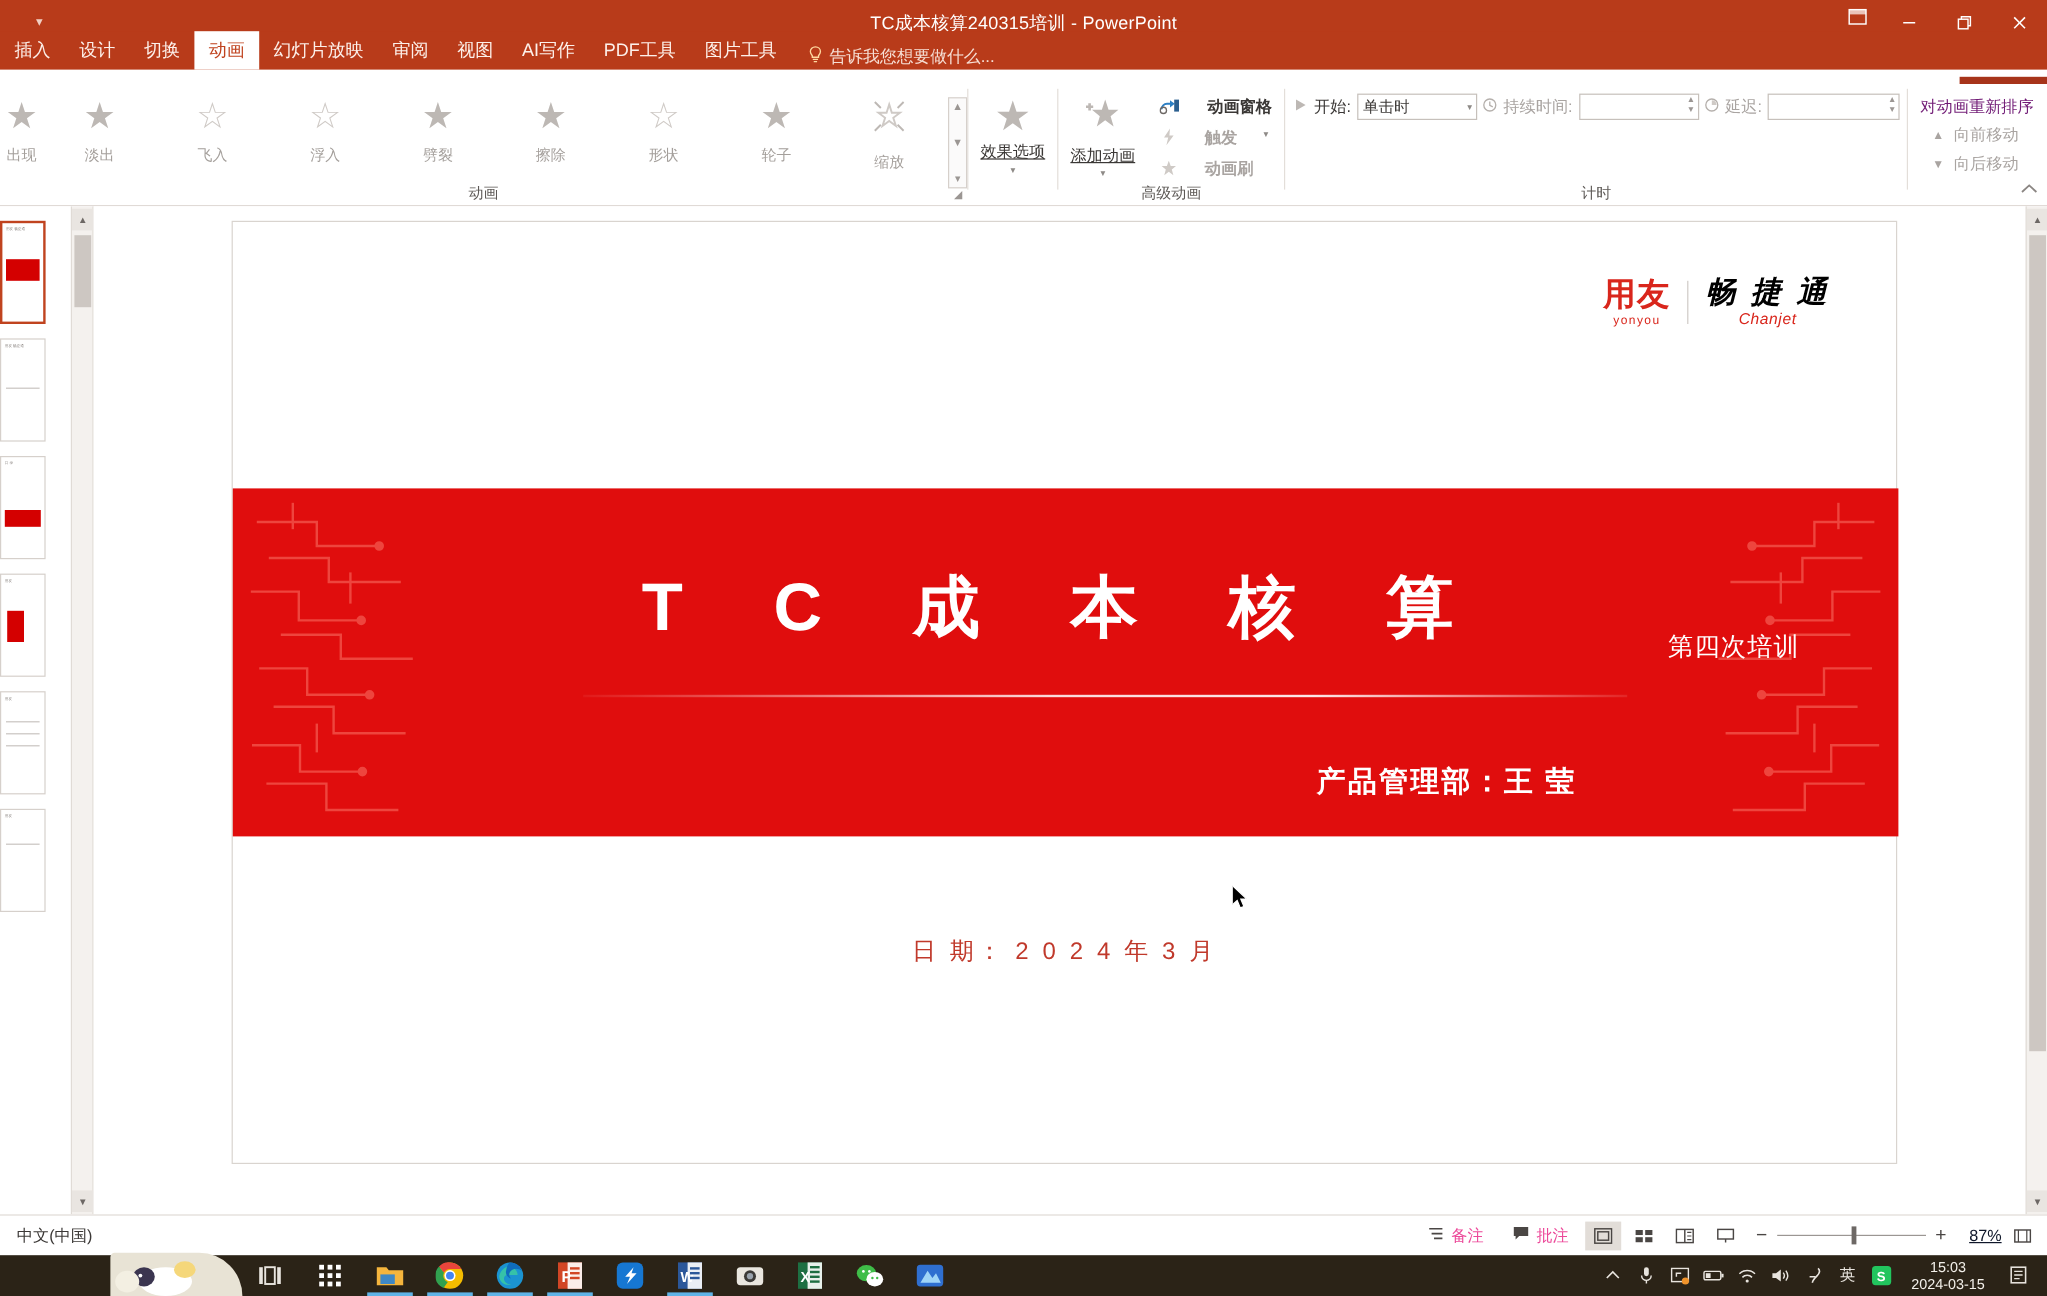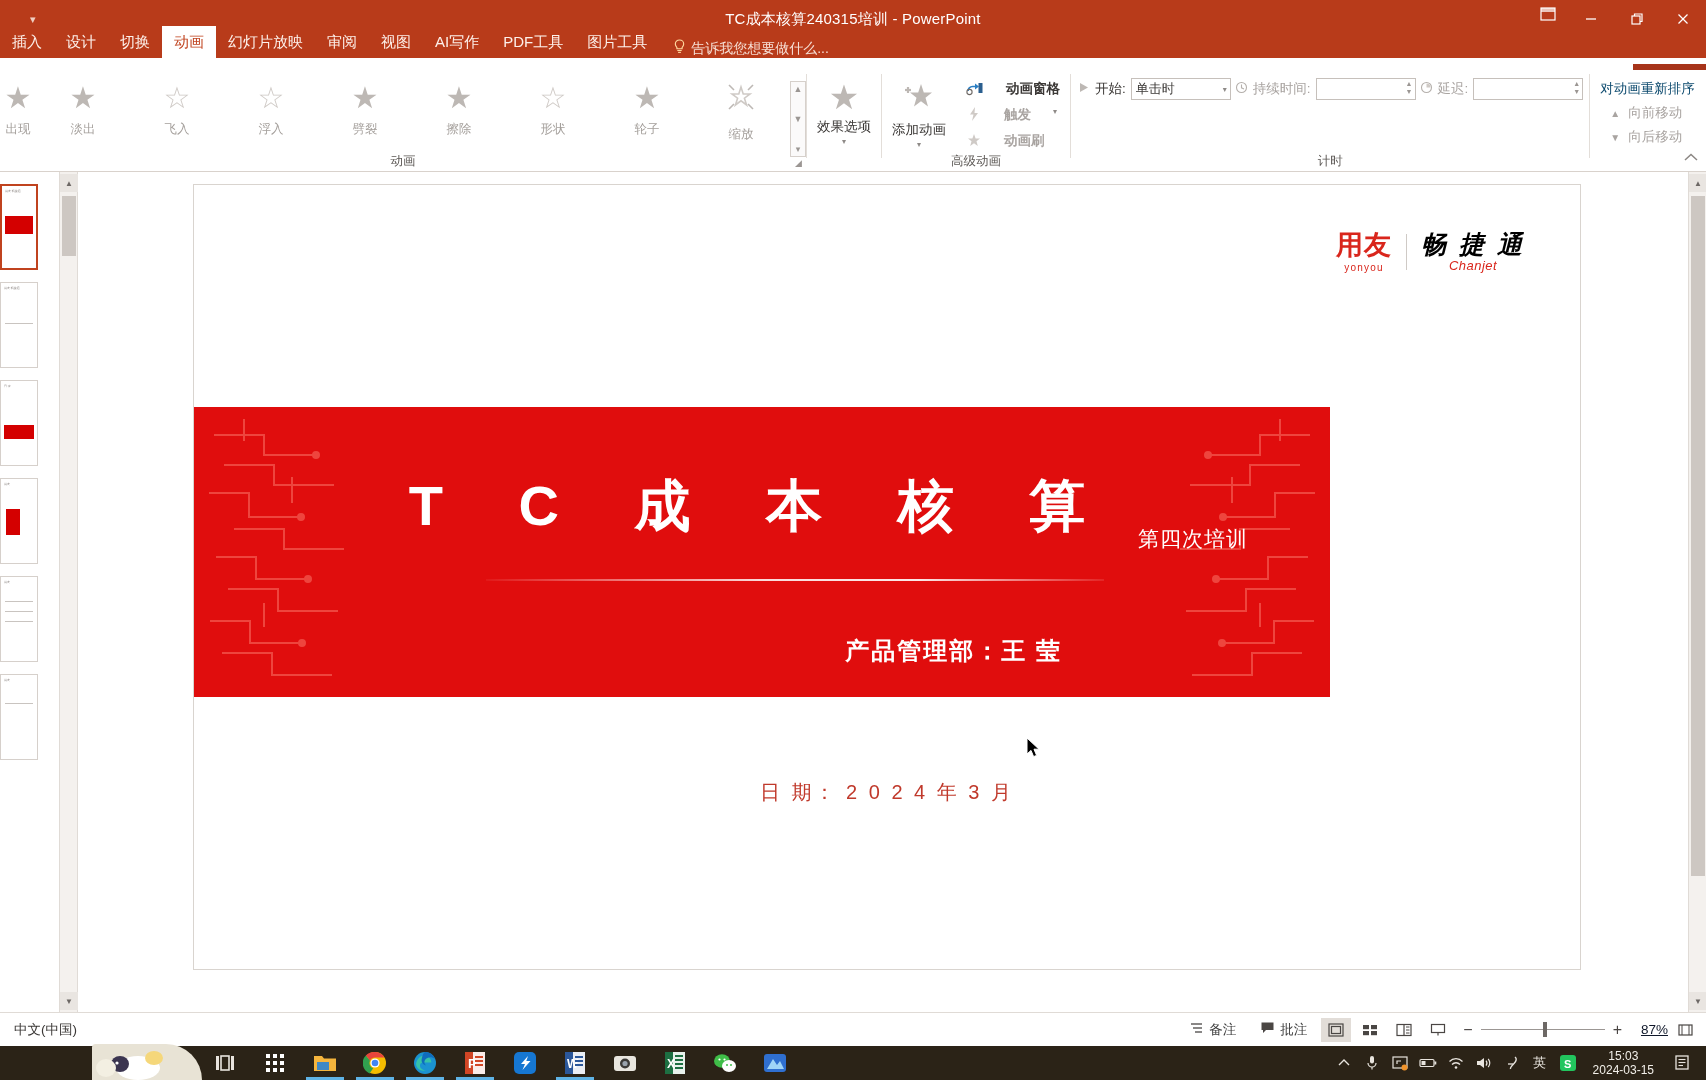--- a/index.html
+++ b/index.html
@@ -81,40 +81,40 @@
   .grp { position:relative; height: 102px; }
   .grp-label {
     position:absolute; bottom: 2px; left:0; right:0; text-align:center;
     font-size: 12.5px; color:#5c5855;
   }
   .big-btn {
     display:flex; flex-direction:column; align-items:center; justify-content:center;
     padding: 6px 10px 0; height: 80px;
   }
   .big-btn .star { font-size: 34px; }
-  .big-lbl { font-size: 13.5px; color:#3b3836; margin-top:4px; white-space:nowrap; }
+  .big-lbl { font-size: 13.5px; color:#3b3836; margin-top:4px; white-space:nowrap;text-decoration:underline; }
   .caret { font-size: 8px; color:#8e8a87; line-height:8px; margin-top:2px;}
   .small-stack { display:flex; flex-direction:column; padding: 8px 4px 0; gap: 3px;}
   .small-btn { display:flex; align-items:flex-start; gap:22px; font-size: 13.5px; color:#3b3836; padding: 2px 6px; white-space:nowrap;font-weight:bold;}
   .small-btn.dim { color:#a9a4a1; }
   .timing { display:flex; flex-direction:row; padding: 8px 6px 0; gap: 4px; }
   .tm-row { display:flex; align-items:center; gap:5px; font-size:13.5px; color:#3b3836; }
   .tm-row.dim { color:#a9a4a1; }
   .tm-lbl { white-space:nowrap; }
   .tm-field {
     width: 100px; height: 22px; border:1px solid #c6c0bb; background:#fff;
     display:flex; align-items:center; padding: 0 4px; font-size: 13px; color:#3b3836;
     position:relative;
   }
   .tm-field.wide { width: 110px; }
   .tm-spin { position:absolute; right:2px; top:1px; display:flex; flex-direction:column; }
   .tm-spin i { font-style:normal; font-size: 7px; color:#9b9693; line-height: 8px; }
   .tm-drop { position:absolute; right: 3px; font-size:8px; color:#8e8a87; }
   .reorder { display:flex; flex-direction:column; padding: 10px 10px 0; gap:6px;}
-  .reorder-title { font-size: 13.5px; color:#0c4a6e; white-space:nowrap; }
+  .reorder-title { font-size: 13.5px; color:#701a75; white-space:nowrap; }
   .reorder-row { display:flex; align-items:center; gap:8px; font-size:13.5px; color:#a9a4a1; padding-left:10px;}
   .tri { font-size: 10px; }
   .ribbon-collapse { position:absolute; right: 8px; bottom: 6px; color:#8b8683; font-size: 13px;}
   .dialog-launcher { position:absolute; font-size: 9px; color:#9b9693; }
 
   
   .main { position:absolute; left:0; top:172px; width:1706px; height:840px; background:#ffffff; }
 
   
   .thumbs {
@@ -155,21 +155,21 @@
   .logo { position:absolute; right: 55px; top: 45px; display:flex; align-items:center; gap:14px; }
   .logo-left { display:flex; flex-direction:column; align-items:center; }
   .logo-cn { font-size: 27px; font-weight:bold; color:#d9261c; letter-spacing:1px; line-height: 29px; }
   .logo-en { font-size: 10px; color:#d9261c; letter-spacing:1.2px; margin-top:2px;}
   .logo-div { width:1px; height: 36px; background:#cfcac6; }
   .logo-right { display:flex; flex-direction:column; align-items:center; }
   .logo-cn2 { font-size: 25px; font-weight:bold; font-style:italic; color:#000000; letter-spacing:3px; line-height:28px;}
   .logo-en2 { font-size: 13px; font-style:italic; color:#d9261c; letter-spacing:.5px; }
 
   .redband {
-    position:absolute; left: 0; top: 222px; width: 1136px; height: 290px;
+    position:absolute; left: 0; top: 222px; width: 1388px; height: 290px;
     background:#e00d0d; overflow:hidden;
   }
   .circuit { position:absolute; top:0; bottom:0; width: 150px; opacity:.45; }
   .circuit.l { left: 10px; }
   .circuit.r { right: 10px; }
   .slide-title {
     position:absolute; left: 0; right:0; top: 62px; text-align:center;
     color:#fff; font-size: 56px; font-weight:bold; letter-spacing: 30px;
     white-space:nowrap;
   }
@@ -201,21 +201,21 @@
   .vs-thumb { position:absolute; left:2px; top: 24px; width:14px; height: 680px; background:#cdc7c2; }
 
   
   .statusbar {
     position:absolute; left:0; top:1012px; width:1706px; height: 34px;
     background:#ffffff; border-top:1px solid #e0dbd6;
     display:flex; align-items:center;
   }
   .lang { font-size: 13.5px; color:#3b3836; padding-left: 14px; }
   .sb-right { position:absolute; right: 8px; display:flex; align-items:center; gap: 4px; }
-  .sb-item { display:flex; align-items:center; gap:5px; font-size:13.5px; color:#404040; padding: 3px 10px; }
+  .sb-item { display:flex; align-items:center; gap:5px; font-size:13.5px; color:#ec4899; padding: 3px 10px; }
   .view-btn { width: 30px; height: 24px; display:flex; align-items:center; justify-content:center; color:#4a4644;}
   .view-btn.sel { background:#e2ddd8; }
   .zoom-wrap { display:flex; align-items:center; gap:8px; padding: 0 6px; }
   .zoom-sign { font-size: 16px; color:#4a4644; }
   .zoom-track { width: 124px; height:1px; background:#9b9693; position:relative; }
   .zoom-knob { position:absolute; left: 62px; top:-7px; width: 4px; height: 15px; background:#6d6865;}
   .zoom-val { font-size: 13.5px; color:#0f172a; min-width: 36px; text-align:right;text-decoration:underline; }
   .fit-btn { width: 26px; height: 22px; display:flex; align-items:center; justify-content:center; color:#4a4644;}
 
   

